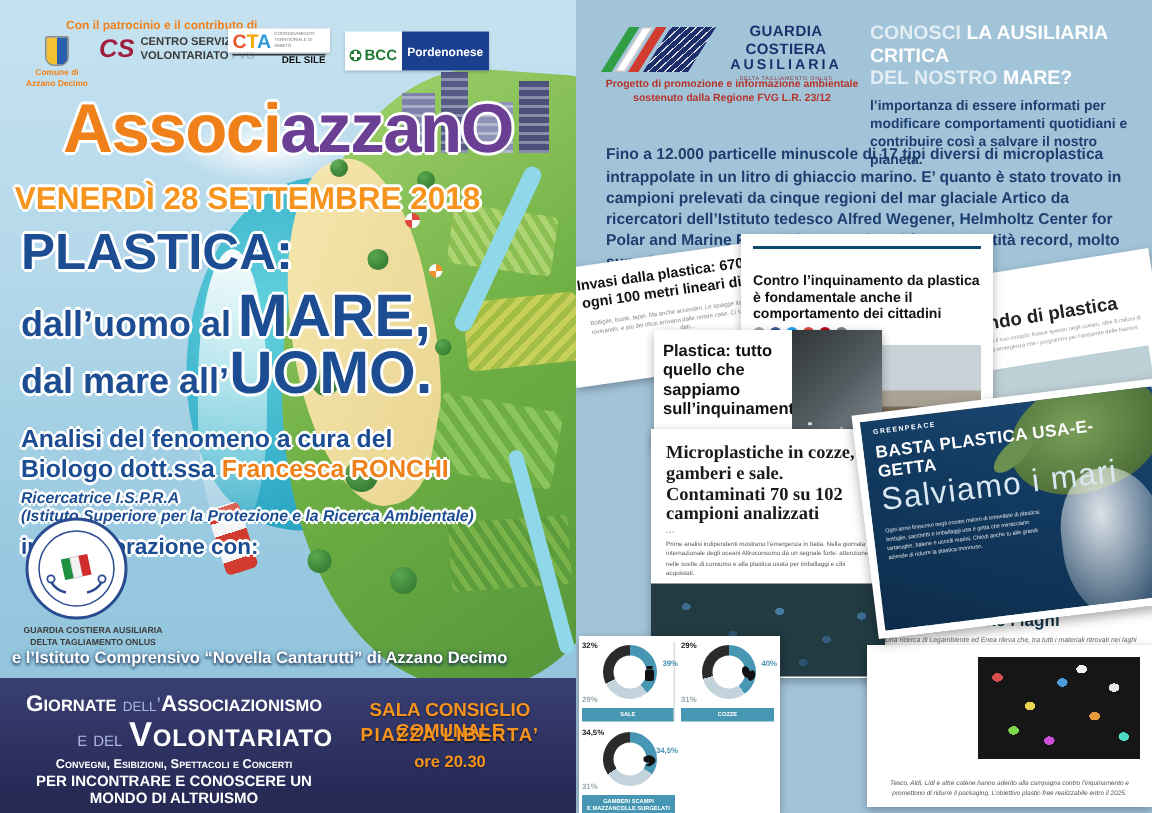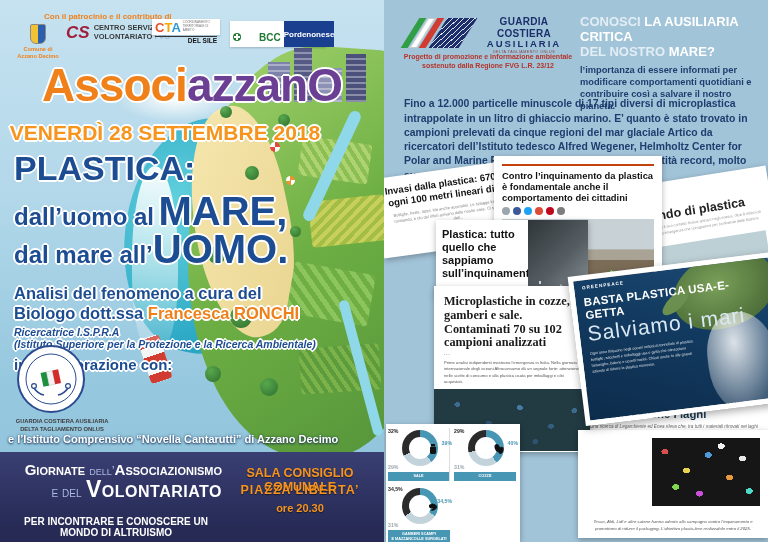--- a/index.html
+++ b/index.html
@@ -48,21 +48,21 @@
   .csv-mark{font-size:17px;font-weight:800;font-style:italic;color:#a01f3c;line-height:1;}
   .csv-txt{font-size:7.5px;font-weight:bold;color:#3a3a3a;line-height:1.15;}
   .csv-txt .fvg{color:#9db8cf;}
   .ctabox{left:152px;top:19px;width:68px;height:16px;background:#fff;box-shadow:0 1px 2px rgba(0,0,0,.2);padding:2px 3px;}
   .cta-row{display:flex;gap:2px;align-items:flex-start;}
   .cta-mark{font-size:13px;font-weight:800;line-height:1;}
   .cta-c{color:#e8522a;} .cta-t{color:#f5a800;} .cta-a{color:#2e9bd6;}
   .cta-sub{font-size:3px;color:#777;width:32px;line-height:1.25;}
   .cta-area{font-size:6.5px;font-weight:800;color:#111;border-top:1px solid #333;margin-top:2px;text-align:right;}
   .bccbox{left:230px;top:21px;width:96px;height:26px;background:#fff;box-shadow:0 1px 2px rgba(0,0,0,.2);display:flex;align-items:stretch;}
-  .bcc-left{display:flex;align-items:center;gap:18px;padding:16px 3px;}
+  .bcc-left{display:flex;align-items:center;gap:2px;padding:16px 3px;}
   .bcc-dot{width:8px;height:8px;border-radius:50%;background:#1e7a34;position:relative;}
   .bcc-dot::after{content:"";position:absolute;left:3px;top:1px;width:2px;height:6px;background:#fff;}
   .bcc-dot::before{content:"";position:absolute;left:1px;top:3px;width:6px;height:2px;background:#fff;}
   .bcc-mark{font-size:10px;font-weight:800;color:#1e7a34;}
   .bcc-area{flex:1;background:#1b3f8f;color:#fff;font-size:8px;font-weight:bold;display:flex;align-items:center;justify-content:center;}
   .outline{text-shadow:-2px 0 #fff,2px 0 #fff,0 -2px #fff,0 2px #fff,-1px -1px #fff,1px -1px #fff,-1px 1px #fff,1px 1px #fff;}
   .title{left:0;top:62px;width:384px;text-align:center;font-size:46px;font-weight:800;letter-spacing:-1px;line-height:1;}
   .title .t-or{color:#f08019;} .title .t-pu{color:#6b3f94;}
   .date{left:0;top:121px;width:330px;text-align:center;font-size:21px;font-weight:800;color:#f7941d;letter-spacing:0;}
   .headline{left:14px;top:151px;font-size:34px;font-weight:800;color:#1c4c92;line-height:1;}
@@ -72,21 +72,21 @@
   .cura{left:14px;top:284px;font-size:16.5px;font-weight:800;color:#1c4c92;line-height:1.2;}
   .cura .spk{color:#f08019;}
   .role{left:14px;top:326px;font-size:10.5px;font-weight:800;font-style:italic;color:#1c4c92;}
   .rolenote{left:14px;top:338px;font-size:10.5px;font-style:italic;font-weight:600;color:#1c4c92;}
   .collab{left:14px;top:356px;font-size:15px;font-weight:800;color:#1c4c92;}
   .emblem{left:16px;top:344px;width:70px;height:70px;z-index:3;}
   .orgtxt{left:2px;top:418px;width:120px;text-align:center;font-size:5.8px;font-weight:bold;color:#3c3c3c;line-height:1.35;z-index:3;}
   .school{left:8px;top:433px;width:376px;font-size:11px;font-weight:bold;color:#fff;text-shadow:0 1px 2px rgba(20,40,80,.85),0 0 3px rgba(20,40,80,.6);z-index:3;}
   .pfoot{left:0;top:452px;width:384px;height:90px;background:linear-gradient(180deg,#3a3f73 0%,#262a55 85%);z-index:4;}
   .pfoot .fl{position:absolute;color:#fff;}
-  .fl1{left:10px;top:10px;width:212px;text-align:right;font-variant:small-caps;font-size:15px;font-weight:bold;line-height:1;}
+  .fl1{left:10px;top:10px;width:212px;text-align:center;font-variant:small-caps;font-size:15px;font-weight:bold;line-height:1;}
   .fl1 .lite{color:#aeb8e0;font-weight:normal;font-size:13px;}
   .fl2{left:10px;top:26px;width:212px;text-align:right;font-variant:small-caps;line-height:1;}
   .fl2 .lite{color:#aeb8e0;font-size:14px;}
   .fl2 .big{font-size:23px;font-weight:800;letter-spacing:.5px;}
   .fl3{left:10px;top:52px;width:212px;text-align:center;font-variant:small-caps;font-size:8.5px;font-weight:bold;color:#cdd5f2;}
   .fl4{left:10px;top:64px;width:212px;text-align:center;font-size:10px;font-weight:bold;color:#fff;}
   .fr{position:absolute;left:224px;width:152px;text-align:center;color:#f7941d;font-weight:800;text-shadow:0 1px 1px rgba(0,0,0,.5);}
   .fr1{top:14px;font-size:12.5px;} .fr2{top:31px;font-size:12.5px;letter-spacing:1px;} .fr3{top:50px;font-size:11px;}
 
   
@@ -117,21 +117,21 @@
   .ci-body{margin-top:5px;font-size:4px;color:#888;line-height:1.4;padding:0 8px;}
   .clip-sopra{left:196px;top:180px;width:200px;height:170px;transform:rotate(-9deg);padding:26px 10px 6px;z-index:2;}
   .cs-title{font-size:12.5px;color:#222;font-weight:600;}
   .cs-body{margin-top:3px;font-size:3.8px;color:#999;line-height:1.5;}
   .cs-photo{margin-top:4px;width:100%;height:100px;background:
       linear-gradient(180deg,#bdd0d6 0 32%,#9fb6ad 32% 44%,#6b5f51 44% 62%,#3f3830 62% 100%);position:relative;}
   .cs-photo::before{content:"";position:absolute;left:0;top:18%;width:38px;height:46px;background:radial-gradient(circle at 30% 30%,#5d8f4c,#35602c 70%);border-radius:50% 50% 40% 60%;}
   .cs-photo::after{content:"";position:absolute;left:0;bottom:0;width:100%;height:46%;
       background-image:radial-gradient(2px 2px at 12% 30%,#d8d8d8 60%,transparent 61%),radial-gradient(2px 2px at 28% 60%,#cfd84f 60%,transparent 61%),radial-gradient(2px 2px at 44% 35%,#4f9ad9 60%,transparent 61%),radial-gradient(2px 2px at 60% 65%,#d94f4f 60%,transparent 61%),radial-gradient(2px 2px at 76% 40%,#e8e8e8 60%,transparent 61%),radial-gradient(2px 2px at 90% 62%,#e89a3f 60%,transparent 61%);}
   .clip-contro{left:110px;top:156px;width:168px;height:136px;padding:8px 8px 6px;z-index:3;}
-  .cc-title{font-size:9.4px;font-weight:bold;color:#111;line-height:1.18;border-top:2px solid #c2410c;padding-top:4px;}
+  .cc-title{font-size:9.4px;font-weight:bold;color:#111;line-height:1.18;border-top:2px solid #0c4a6e;padding-top:15px;}
   .icons-row{display:flex;gap:3px;margin-top:4px;}
   .sic{width:8px;height:8px;border-radius:50%;}
   .sic1{background:#9aa5ad;} .sic2{background:#3b5998;} .sic3{background:#1da1f2;} .sic4{background:#dd4b39;} .sic5{background:#bd081c;} .sic6{background:#7d7d7d;}
   .cc-photo{margin-top:4px;width:100%;height:74px;background:linear-gradient(180deg,#c7d1d6 0 40%,#a9a396 42% 55%,#7b6c58 56% 100%);position:relative;}
   .cc-photo::after{content:"";position:absolute;left:0;bottom:0;width:100%;height:58%;
       background-image:radial-gradient(2px 2px at 10% 40%,#d94f4f 60%,transparent 61%),radial-gradient(2px 2px at 25% 70%,#4f9ad9 60%,transparent 61%),radial-gradient(2px 2px at 40% 45%,#e8d44f 60%,transparent 61%),radial-gradient(2px 2px at 58% 75%,#efefef 60%,transparent 61%),radial-gradient(2px 2px at 72% 50%,#7fd94f 60%,transparent 61%),radial-gradient(2px 2px at 88% 70%,#e89a3f 60%,transparent 61%);}
   .clip-tutto{left:52px;top:220px;width:152px;height:78px;display:flex;z-index:4;}
   .ct-title{width:92px;padding:8px 6px;font-size:11px;font-weight:bold;color:#111;line-height:1.18;}
   .ct-photo{flex:1;background:linear-gradient(135deg,#2f3538,#565e63 55%,#8d979d);position:relative;}
   .ct-photo::after{content:"";position:absolute;left:0;bottom:0;width:100%;height:40%;
@@ -285,20 +285,21 @@
 
     <footer class="abs pfoot">
       <div class="fl fl1">
         <span>Giornate</span>
         <span class="lite">dell’</span><span>Associazionismo</span>
       </div>
       <div class="fl fl2">
         <span class="lite">e del</span>
         <span class="big">Volontariato</span>
       </div>
+      <div class="fl fl3">Convegni, Esibizioni, Spettacoli e Concerti</div>
       <div class="fl fl4">PER INCONTRARE E CONOSCERE UN MONDO DI ALTRUISMO</div>
       <div class="fr fr1">SALA CONSIGLIO COMUNALE</div>
       <div class="fr fr2">PIAZZA LIBERTA’</div>
       <div class="fr fr3">ore 20.30</div>
     </footer>
   </section>
 
   <section class="page2">
 
     <div class="abs g-logo">

